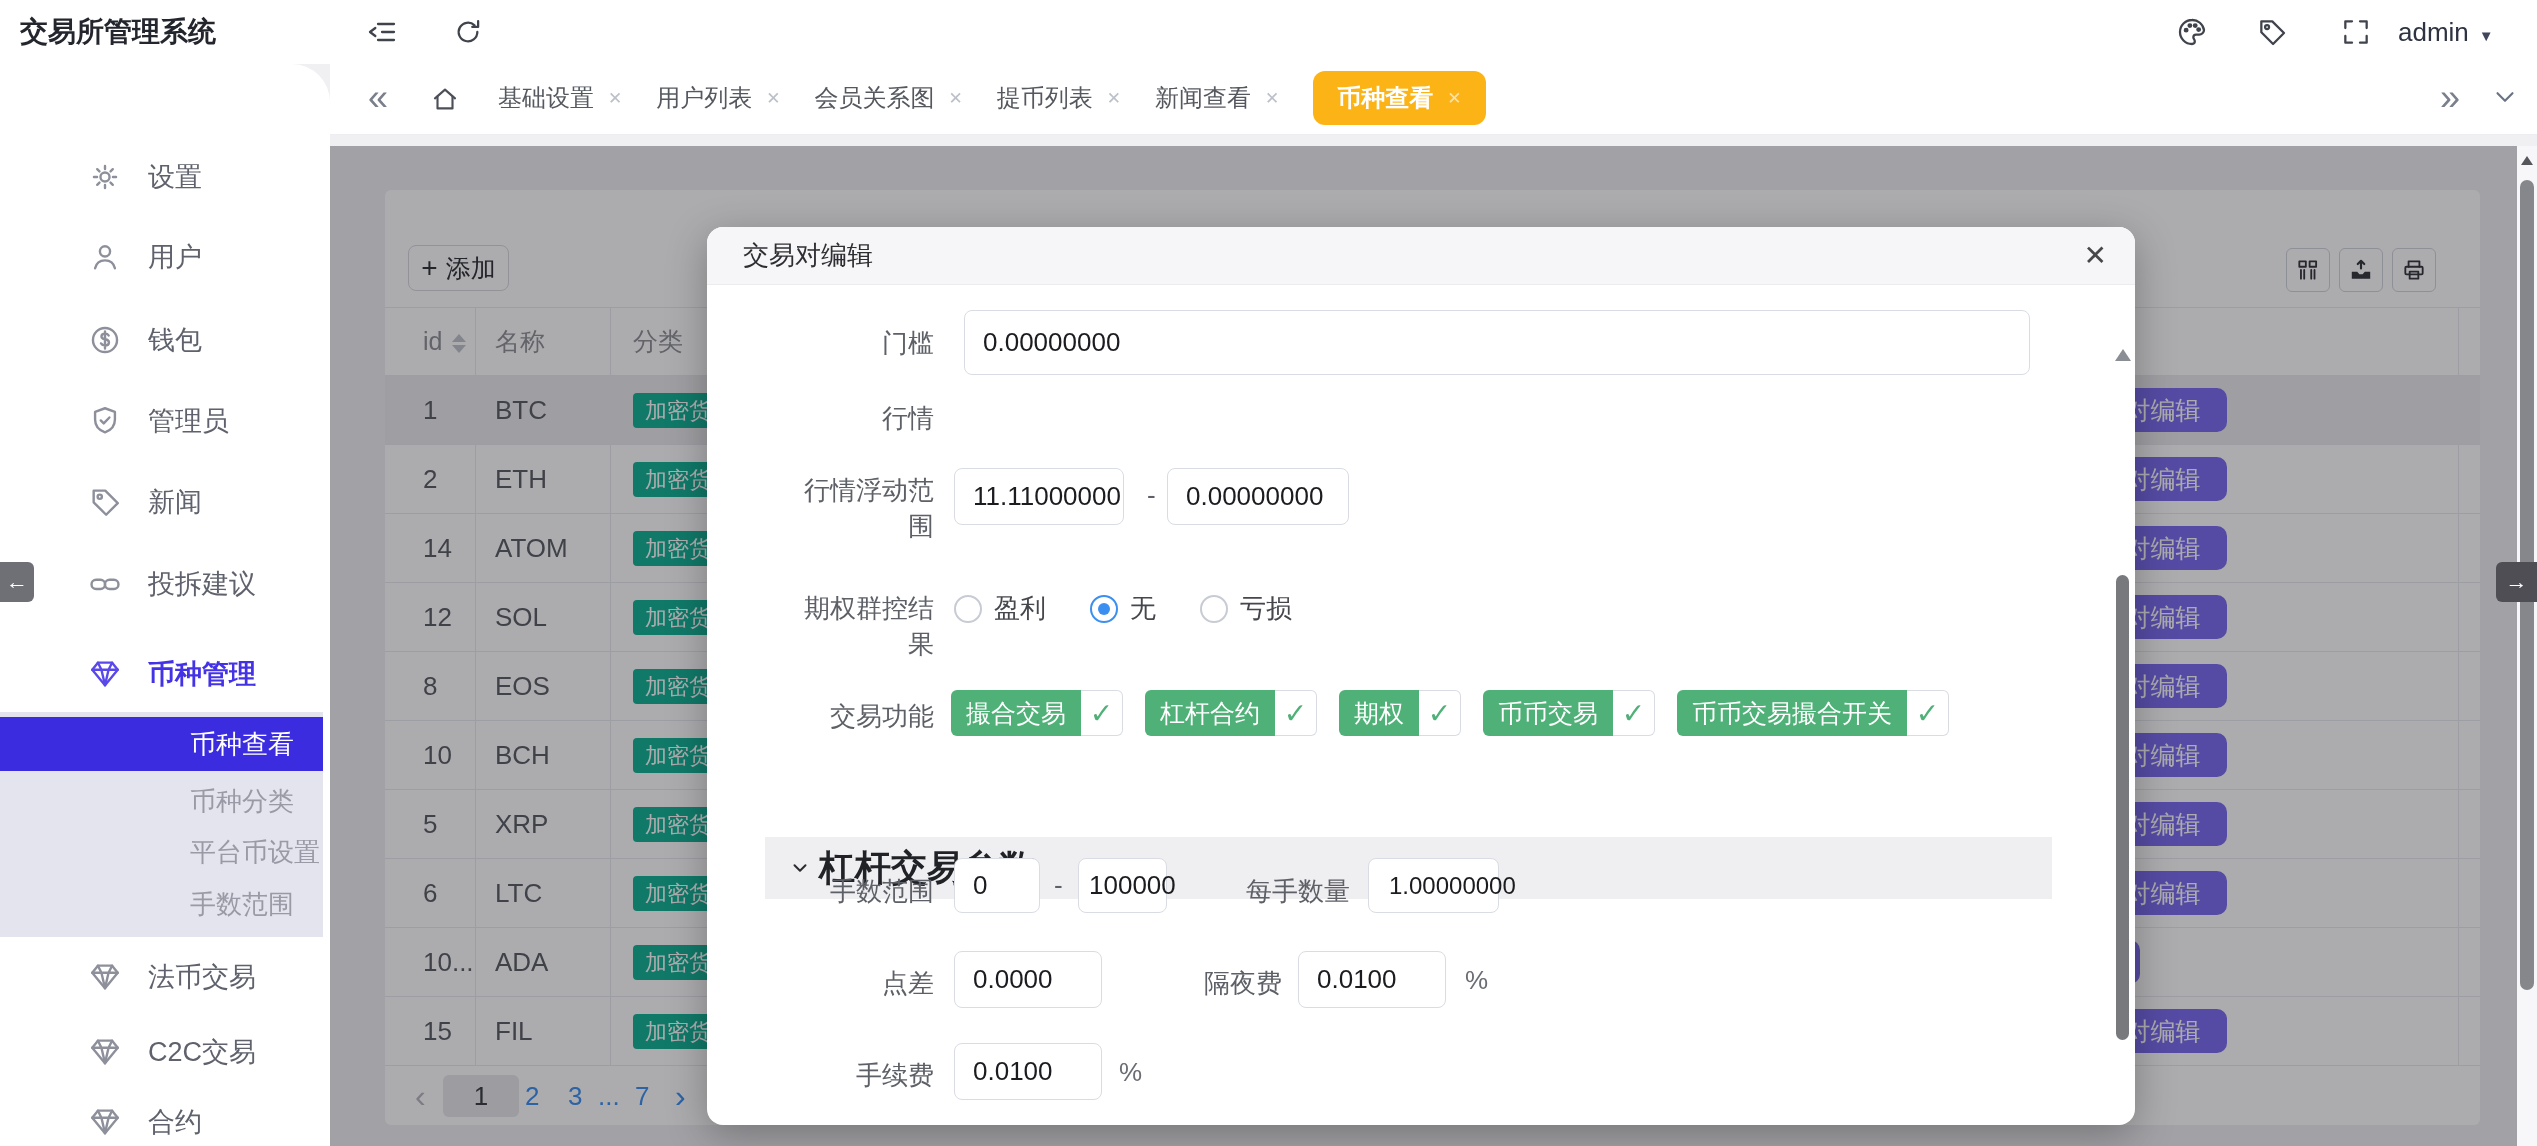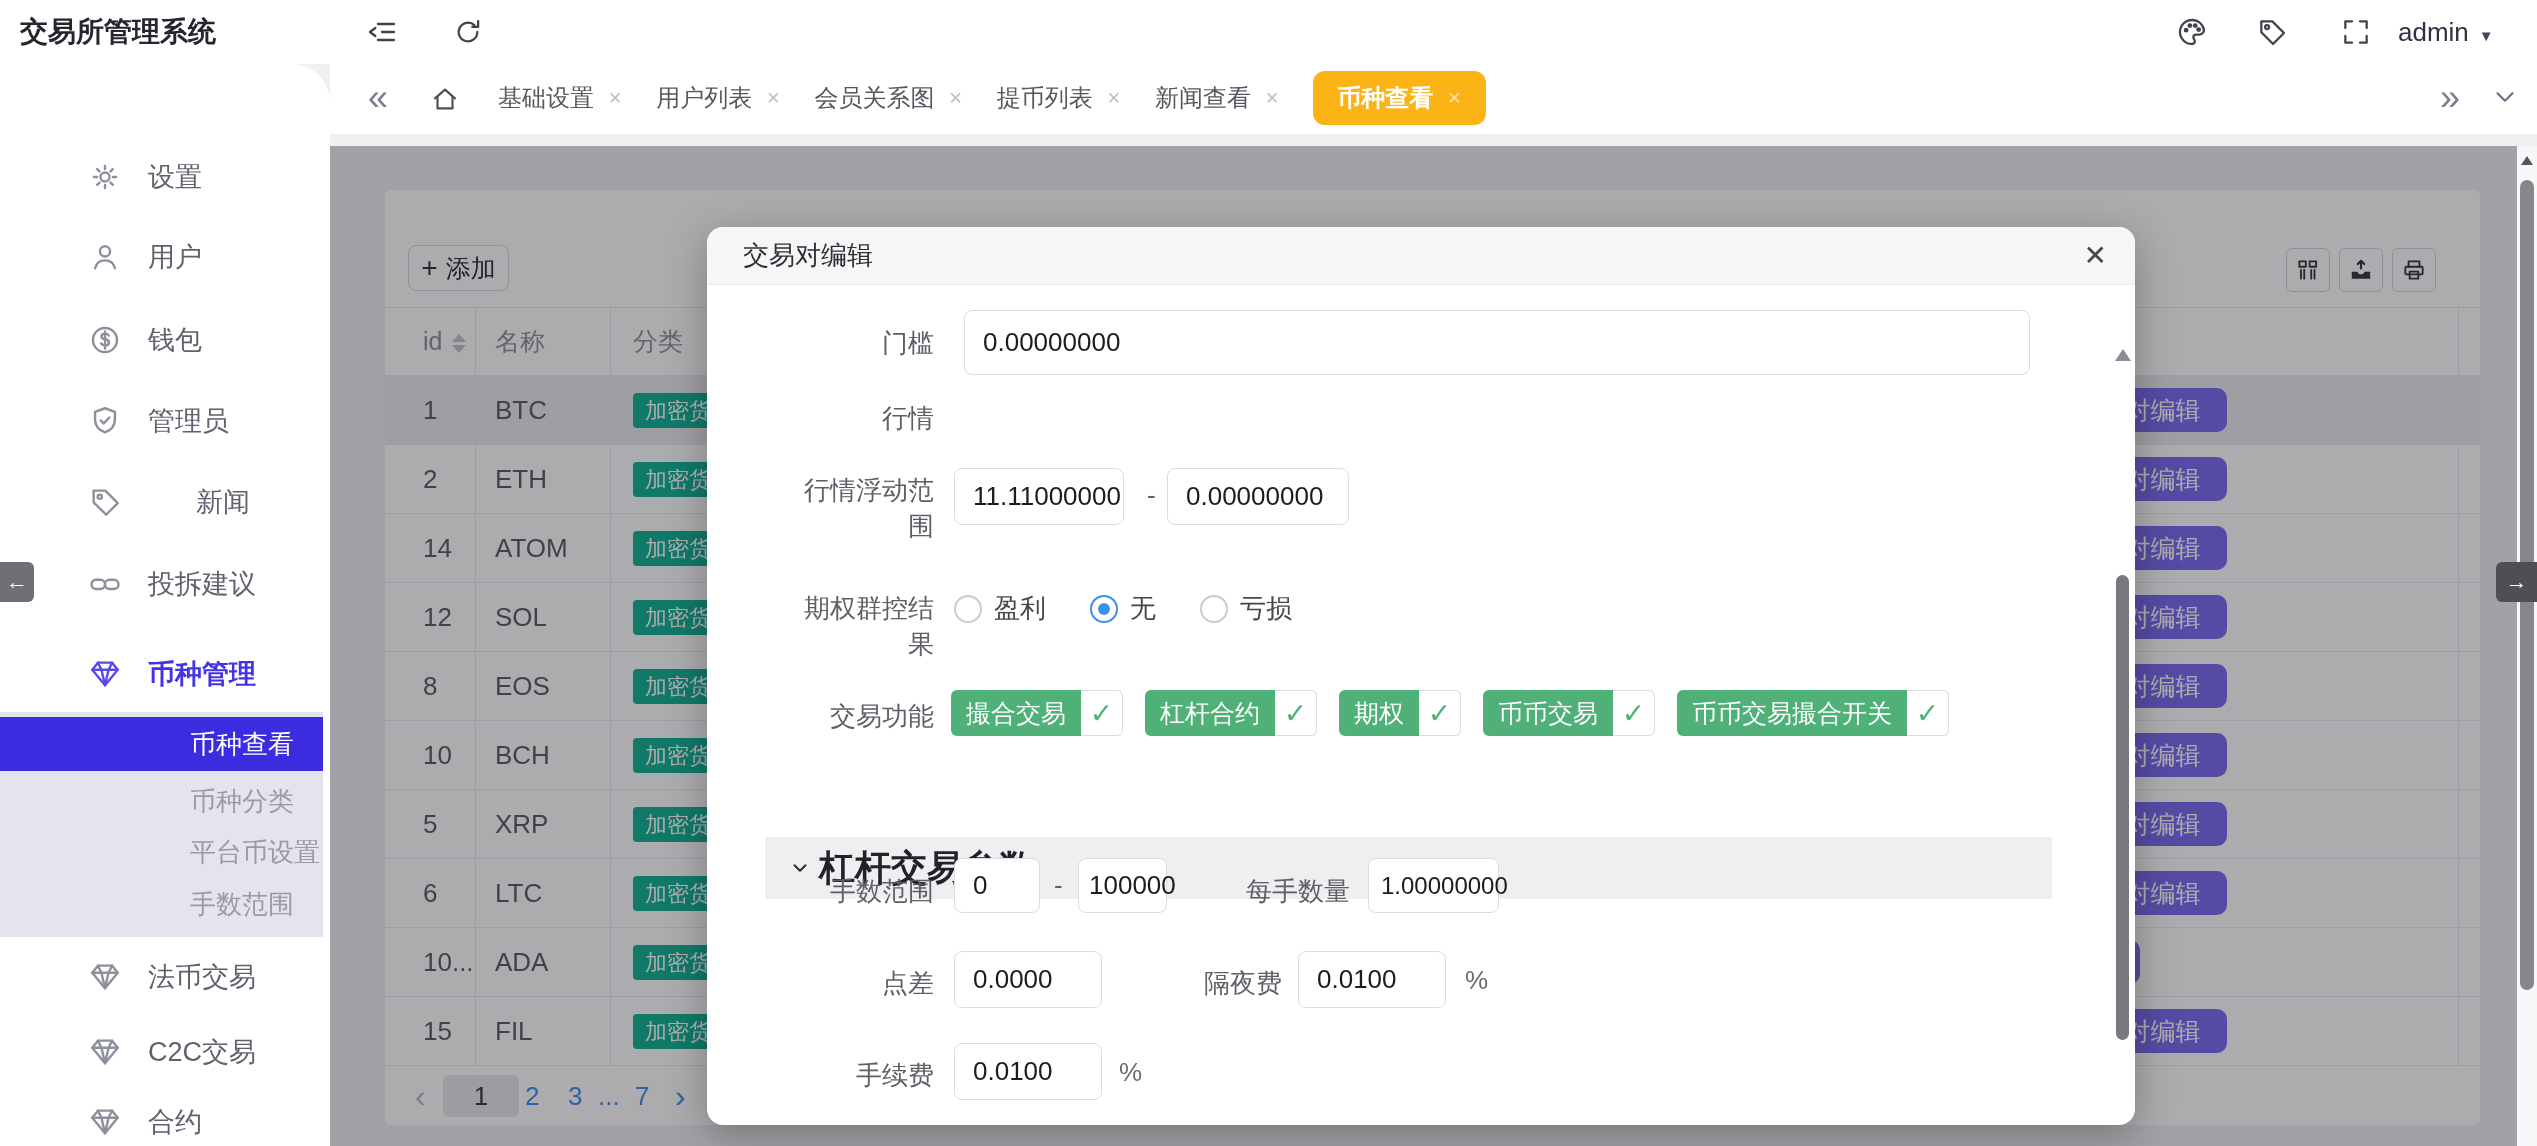--- a/index.html
+++ b/index.html
@@ -218,21 +218,21 @@
         </svg></span>
     <span class="lb">钱包</span>
   </div>
   <div class="side-item" style="top:330px;">
     <span class="ic"><svg viewBox="0 0 24 24">
           <path d="M12 3l7 2.5V11c0 4.6-2.8 7.6-7 9-4.2-1.4-7-4.4-7-9V5.5z"></path>
           <path d="M9 11.6l2.1 2.1 4-4.2"></path>
         </svg></span>
     <span class="lb">管理员</span>
   </div>
-  <div class="side-item" style="top:411px;gap:48px;">
+  <div class="side-item" style="top:411px;">
     <span class="ic"><svg viewBox="0 0 24 24">
           <path d="M4 12.2V4h8.2L21 12.8 12.8 21z"></path>
           <circle cx="8.3" cy="8.3" r="1.5"></circle>
         </svg></span>
     <span class="lb">新闻</span>
   </div>
   <div class="side-item" style="top:493px;">
     <span class="ic"><svg viewBox="0 0 24 24">
           <rect x="2.5" y="9" width="9.5" height="6.5" rx="3.2"></rect>
           <rect x="12" y="9" width="9.5" height="6.5" rx="3.2"></rect>
@@ -456,21 +456,21 @@
             <path d="M6 9l6 6 6-6"></path>
           </svg></span>
       <span class="st">杠杆交易参数</span>
     </div>
 
     <div class="mlabel" style="left:67px;top:588px;">手数范围</div>
     <div class="minput" style="left:247px;top:573px;width:86px;height:55px;">0</div>
     <div class="dash" style="left:347px;top:585px;">-</div>
     <div class="minput" style="left:371px;top:573px;width:89px;height:55px;padding-left:10px;">100000</div>
     <div class="mlabel" style="left:493px;top:588px;width:150px;">每手数量</div>
-    <div class="minput" style="left:661px;top:573px;width:131px;height:55px;padding-left:12px;font-size:24px;">1.00000000</div>
+    <div class="minput" style="left:661px;top:573px;width:131px;height:55px;padding-left:20px;font-size:24px;">1.00000000</div>
 
     <div class="mlabel" style="left:67px;top:680px;">点差</div>
     <div class="minput" style="left:247px;top:666px;width:148px;height:57px;">0.0000</div>
     <div class="mlabel" style="left:445px;top:680px;width:130px;">隔夜费</div>
     <div class="minput" style="left:591px;top:666px;width:148px;height:57px;">0.0100</div>
     <div class="unit" style="left:758px;top:680px;">%</div>
 
     <div class="mlabel" style="left:67px;top:772px;">手续费</div>
     <div class="minput" style="left:247px;top:758px;width:148px;height:57px;">0.0100</div>
     <div class="unit" style="left:412px;top:772px;">%</div>

